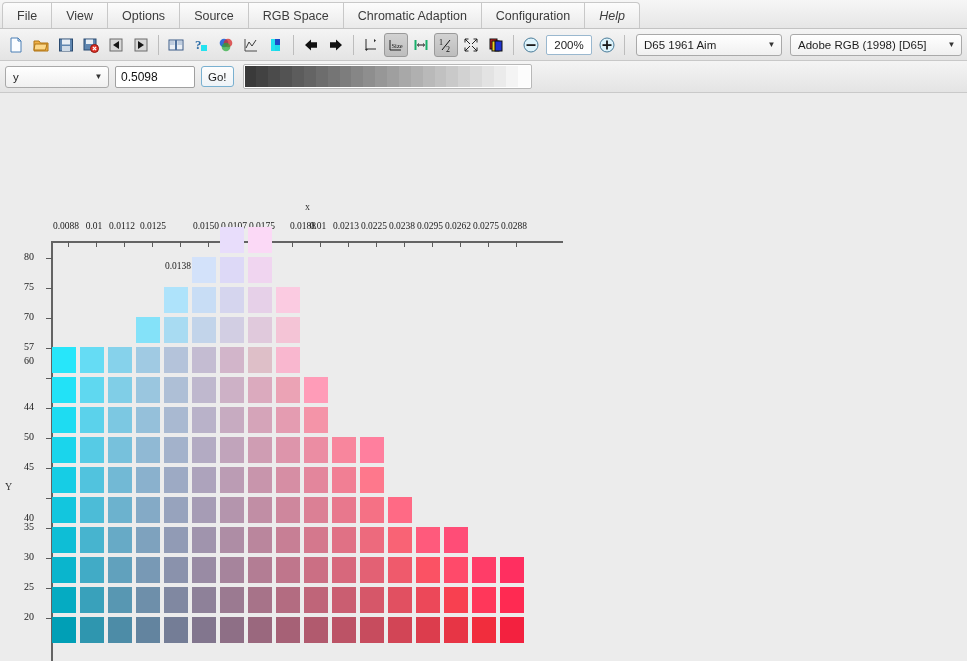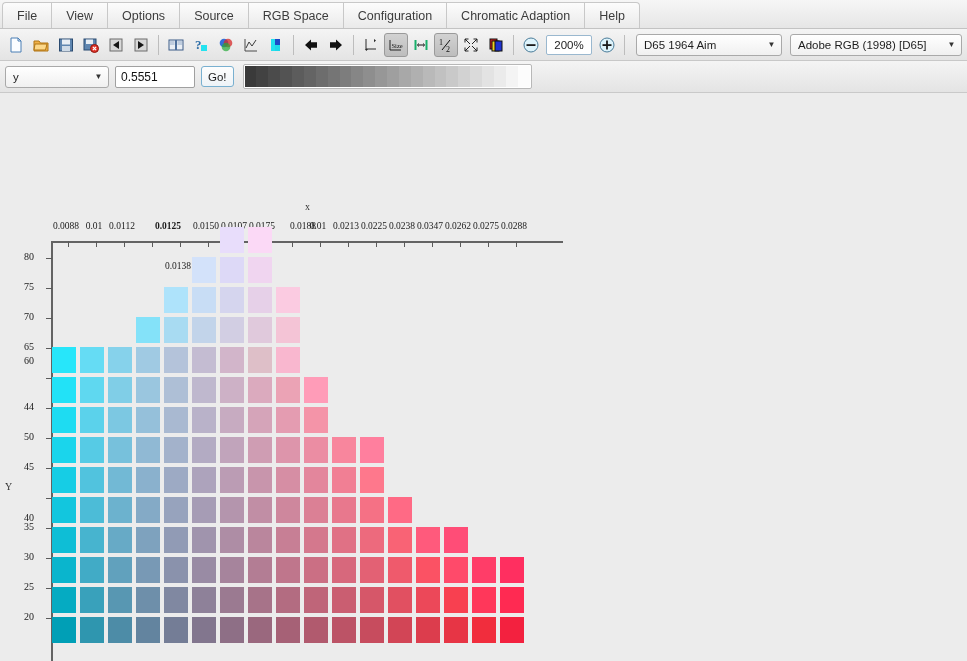--- a/index.html
+++ b/index.html
@@ -38,20 +38,21 @@
     border-bottom: none;
     border-right: none;
     margin-top: 2px;
     white-space: nowrap;
     cursor: default;
   }
   .menu-item:first-child { border-top-left-radius: 4px; }
   .menu-item:last-child {
     border-right: 1px solid #c8c8c8;
     border-top-right-radius: 4px;
+    font-style: italic;
   }
 
   
   .toolbar {
     height: 32px;
     background: linear-gradient(#f4f4f4, #e4e4e4);
     border-bottom: 1px solid #c8c8c8;
     display: flex; align-items: center;
     padding: 0 4px;
     gap: 1px;
@@ -250,22 +251,22 @@
 <body>
 
 <div id="app">
 
   <div class="menubar" id="menubar">
       <div class="menu-item">File</div>
       <div class="menu-item">View</div>
       <div class="menu-item">Options</div>
       <div class="menu-item">Source</div>
       <div class="menu-item">RGB Space</div>
+      <div class="menu-item">Chromatic Adaption</div>
       <div class="menu-item">Configuration</div>
-      <div class="menu-item">Chromatic Adaption</div>
       <div class="menu-item">Help</div>
     </div>
 
   <div class="toolbar">
     <div class="tbtn">
       <svg width="16" height="16" viewBox="0 0 16 16">
           <path d="M3 1h7l3 3v11H3z" fill="#fbfdff" stroke="#4a7fb5" stroke-width="1"></path>
           <path d="M10 1v3h3" fill="none" stroke="#4a7fb5" stroke-width="1"></path>
         </svg>
     </div>
@@ -399,35 +400,35 @@
     <div class="zoomval">200%</div>
     <div class="tbtn">
       <svg width="18" height="18" viewBox="0 0 18 18">
           <circle cx="9" cy="9" r="7" fill="#ddf3fb" stroke="#4b7c99"></circle>
           <rect x="4.5" y="8.2" width="9" height="1.8" fill="#1a1a1a"></rect>
           <rect x="8.1" y="4.5" width="1.8" height="9" fill="#1a1a1a"></rect>
         </svg>
     </div>
     <div class="tsep"></div>
     <div class="combo" id="combo-illum">
-      <span class="lbl">D65 1964 Aim</span>
+      <span class="lbl">D65 1961 Aim</span>
       <span class="arrow">▼</span>
     </div>
     <div class="combo" id="combo-rgb">
       <span class="lbl">Adobe RGB (1998) [D65]</span>
       <span class="arrow">▼</span>
     </div>
   </div>
 
   <div class="toolbar2">
     <div class="combo" id="axis-combo">
       <span class="lbl">y</span>
       <span class="arrow">▼</span>
     </div>
-    <div class="valfield" title="0.0000">0.5551</div>
+    <div class="valfield" title="0.0000">0.5098</div>
     <div class="gobtn">Go!</div>
     <div class="rampwrap" id="gray-ramp">
         <div class="swatch" style="background: rgb(58, 58, 58);"></div>
         <div class="swatch" style="background: rgb(66, 66, 66);"></div>
         <div class="swatch" style="background: rgb(75, 75, 75);"></div>
         <div class="swatch" style="background: rgb(83, 83, 83);"></div>
         <div class="swatch" style="background: rgb(92, 92, 92);"></div>
         <div class="swatch" style="background: rgb(100, 100, 100);"></div>
         <div class="swatch" style="background: rgb(109, 109, 109);"></div>
         <div class="swatch" style="background: rgb(117, 117, 117);"></div>
@@ -450,40 +451,40 @@
       </div>
   </div>
 
   <div class="plotarea">
     <div id="xlabel">x</div>
     <div id="ylabel">Y</div>
     <div class="xticklabels" id="xticklabels">
         <span style="left: 15px;">0.0088</span>
         <span style="left: 43px;">0.01</span>
         <span style="left: 71px;">0.0112</span>
-        <span style="left: 117px; font-weight: bold;">0.0125</span>
+        <span style="left: 102px;">0.0125</span>
         <span style="left: 127px; margin-top: 40px;">0.0138</span>
         <span style="left: 155px;">0.0150</span>
         <span style="left: 183px;">0.0107</span>
         <span style="left: 211px;">0.0175</span>
         <span style="left: 239px; padding-left: 26px;">0.0188</span>
         <span style="left: 267px;">0.01</span>
         <span style="left: 295px;">0.0213</span>
         <span style="left: 323px;">0.0225</span>
         <span style="left: 351px;">0.0238</span>
-        <span style="left: 379px;">0.0347</span>
+        <span style="left: 379px;">0.0295</span>
         <span style="left: 407px;">0.0262</span>
         <span style="left: 435px;">0.0275</span>
         <span style="left: 463px;">0.0288</span>
       </div>
     <div class="yticklabels" id="yticklabels">
         <span style="top: 163px;">80</span>
         <span style="top: 193px;">75</span>
         <span style="top: 223px;">70</span>
-        <span style="top: 253px;">65</span>
+        <span style="top: 253px;">57</span>
         <span style="top: 267px; padding-left: 44px;">60</span>
         <span style="top: 313px;">44</span>
         <span style="top: 343px;">50</span>
         <span style="top: 373px;">45</span>
         <span style="top: 424px;">40</span>
         <span style="top: 433px;">35</span>
         <span style="top: 463px;">30</span>
         <span style="top: 493px;">25</span>
         <span style="top: 523px;">20</span>
       </div>

